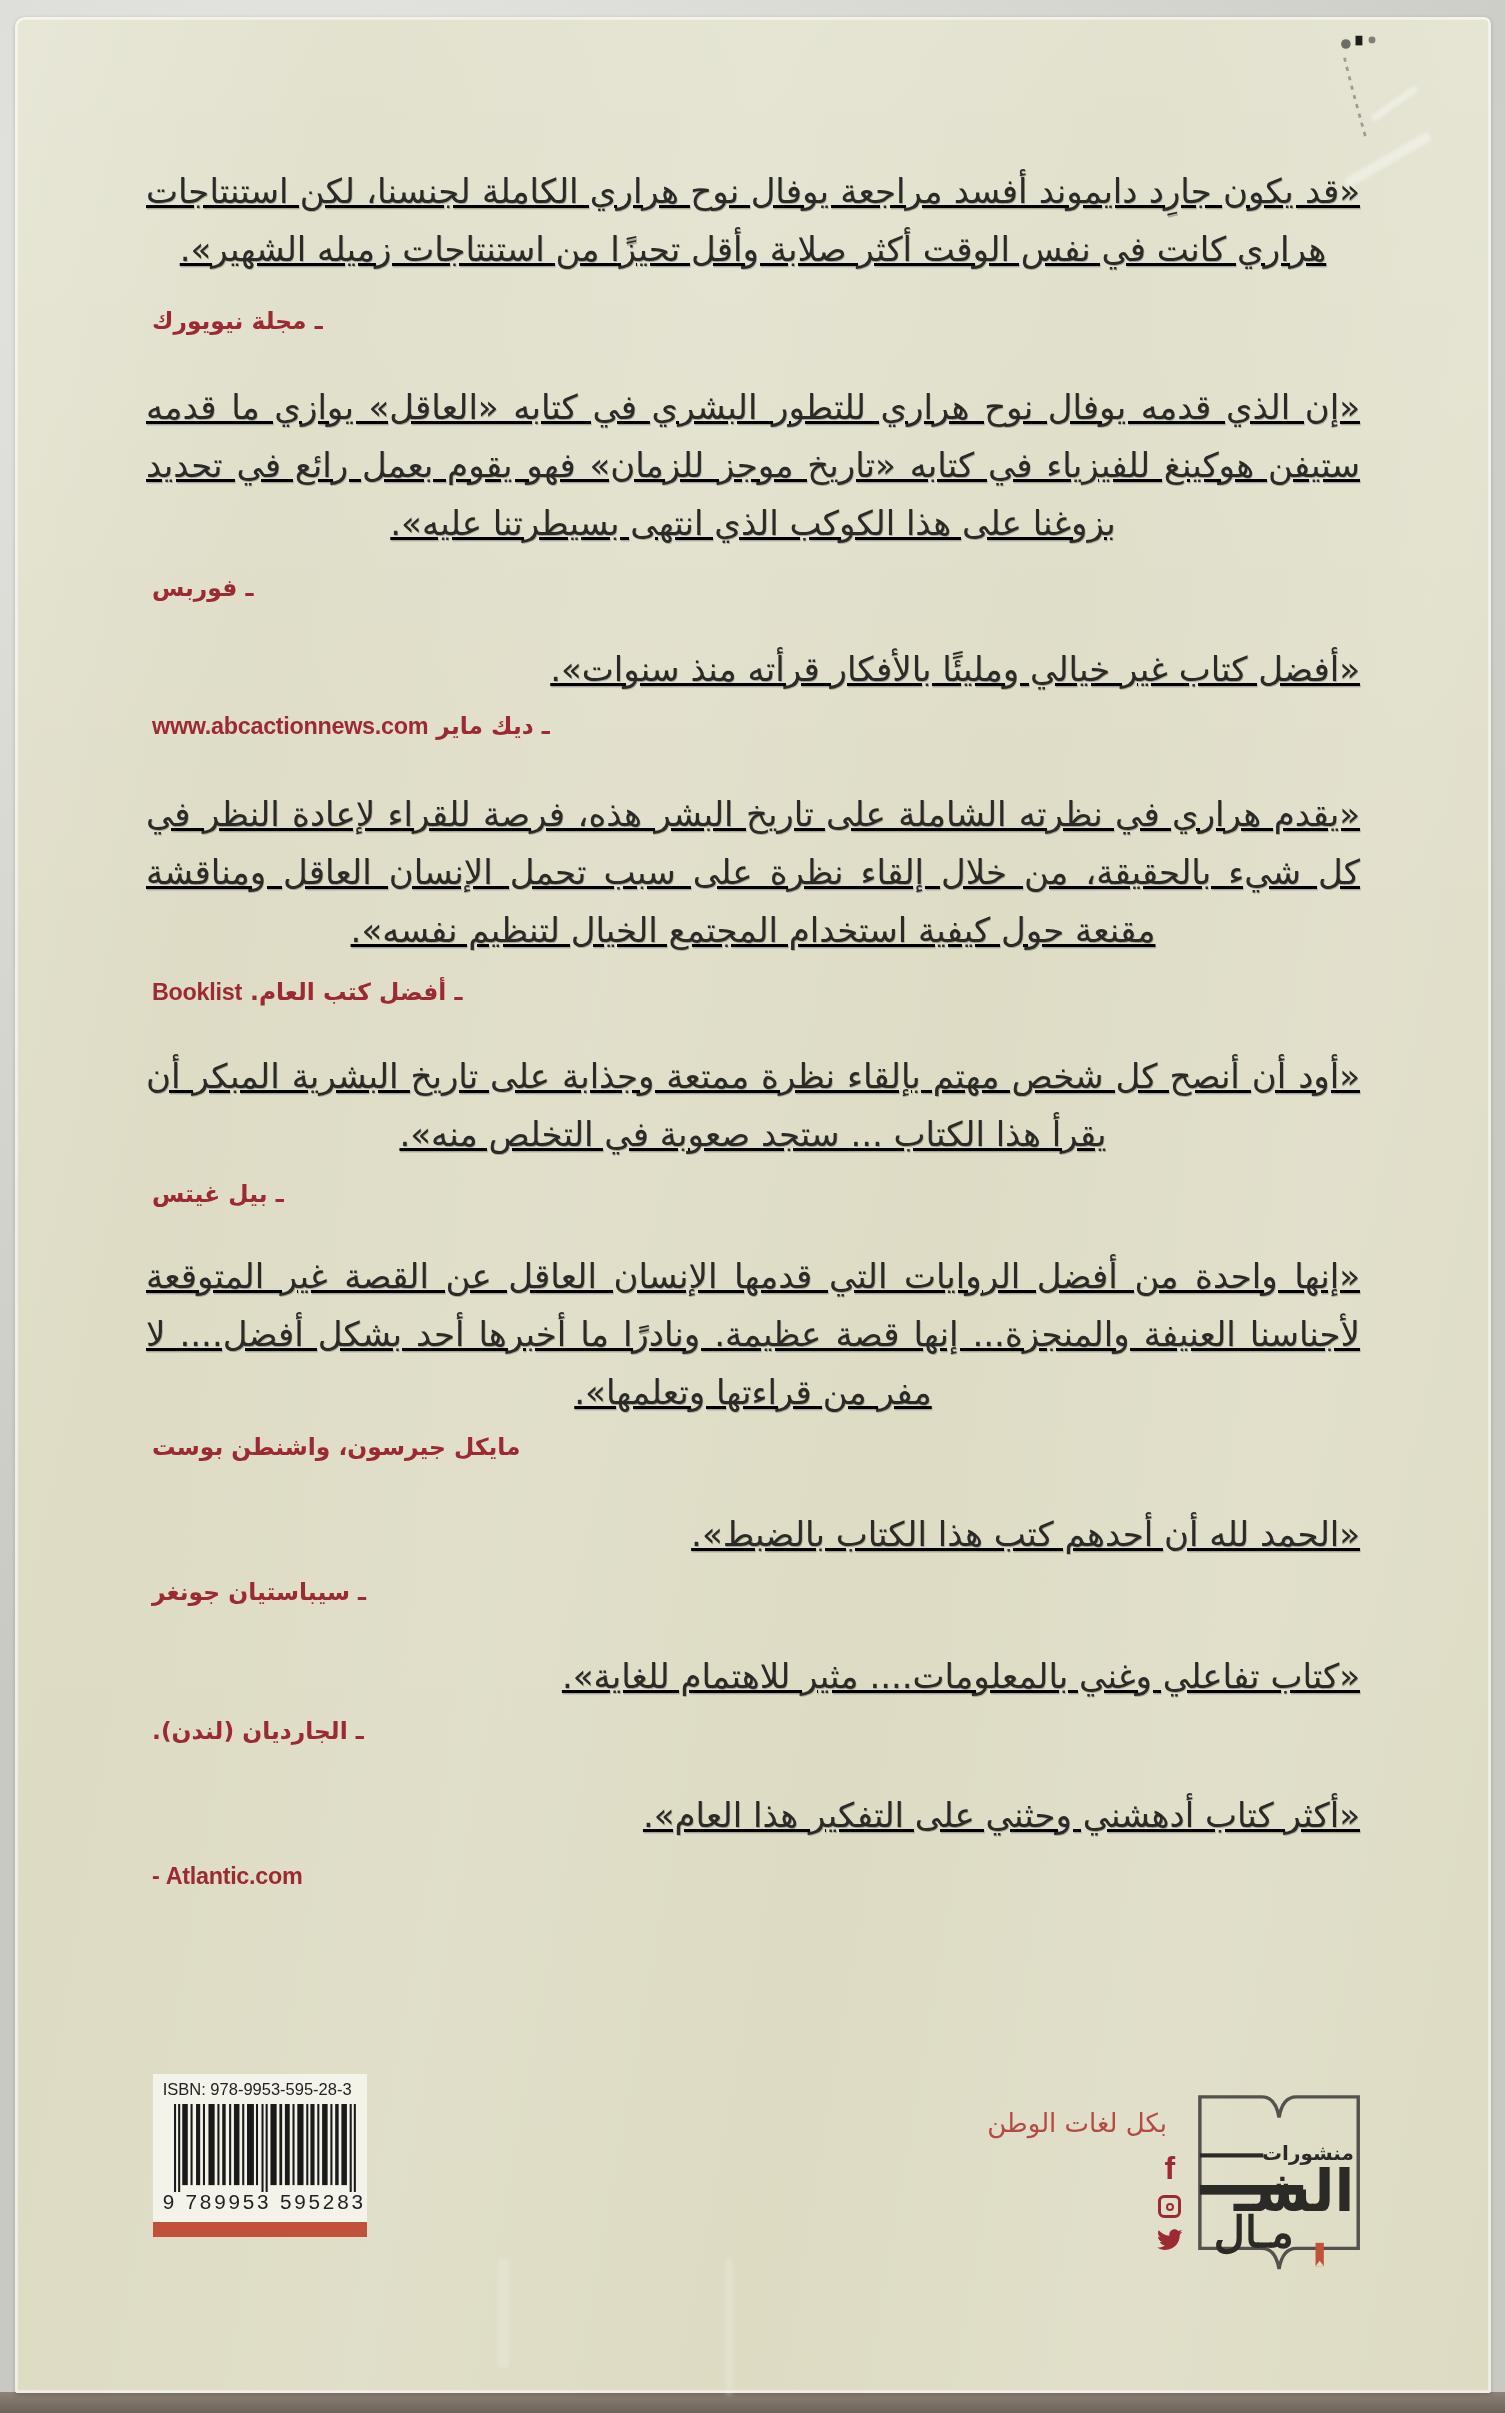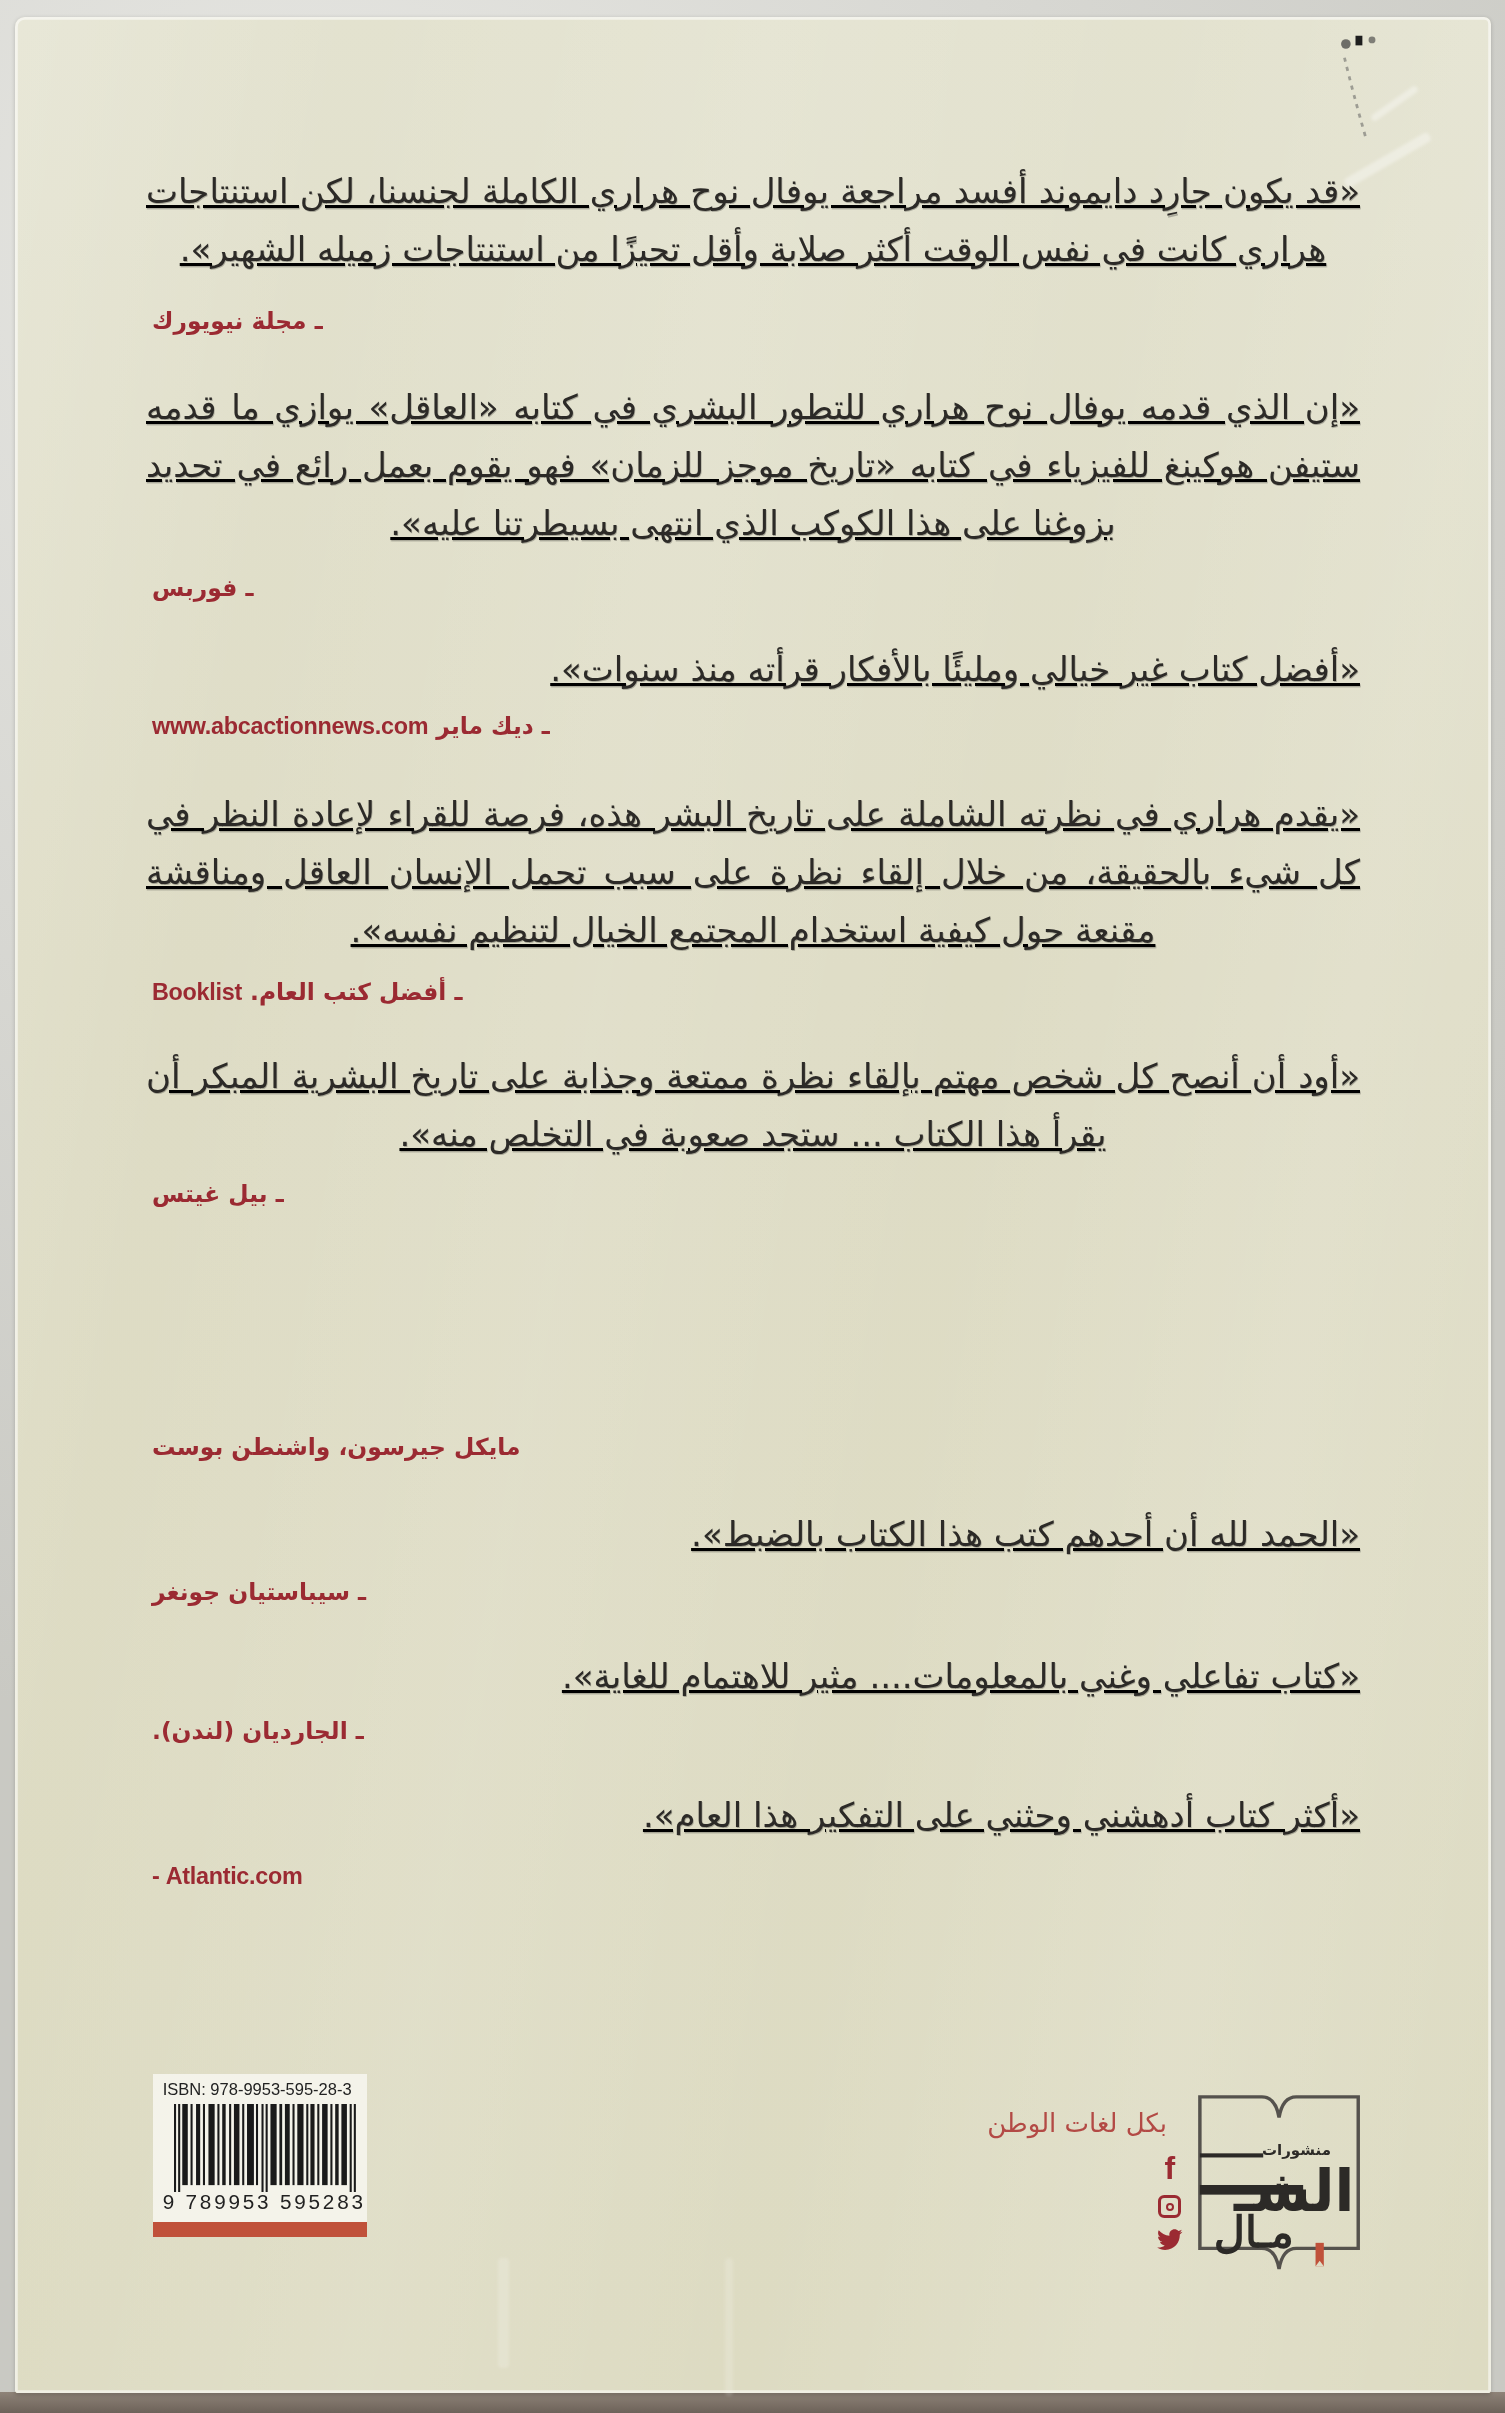--- a/index.html
+++ b/index.html
@@ -187,21 +187,21 @@
       width: 179px;
       height: 193px;
     }
     .logo svg { width: 100%; height: 100%; display: block; }
     .logo-small {
       position: absolute;
       left: 69px;
       top: 58px;
       direction: rtl;
       font-family: "DejaVu Sans", sans-serif;
-      font-size: 15px;
+      font-size: 20px;
       font-weight: bold;
       color: #2c2a27;
       white-space: nowrap;
     }
     .logo-big1 {
       position: absolute;
       left: 41px;
       top: 74px;
       direction: rtl;
       font-family: "DejaVu Sans", sans-serif;
@@ -280,20 +280,23 @@
     <span class="latin">Booklist</span>
   </div>
 
   <div class="quote" style="top:1030px; left:131px; right:131px;">
     <p class="quote-text justified">«أود أن أنصح كل شخص مهتم بإلقاء نظرة ممتعة وجذابة على تاريخ البشرية المبكر أن يقرأ هذا الكتاب ... ستجد صعوبة في التخلص منه».</p>
   </div>
   <div class="attribution" style="top:1163px; left:137px;">
     <span>ـ بيل غيتس</span>
   </div>
 
+  <div class="quote" style="top:1230px; left:131px; right:131px;">
+    <p class="quote-text justified">«إنها واحدة من أفضل الروايات التي قدمها الإنسان العاقل عن القصة غير المتوقعة لأجناسنا العنيفة والمنجزة... إنها قصة عظيمة. ونادرًا ما أخبرها أحد بشكل أفضل.... لا مفر من قراءتها وتعلمها».</p>
+  </div>
   <div class="attribution" style="top:1416px; left:137px;">
     <span>مايكل جيرسون، واشنطن بوست</span>
   </div>
 
   <div class="quote" style="top:1488px; left:131px; right:131px;">
     <p class="quote-text">«الحمد لله أن أحدهم كتب هذا الكتاب بالضبط».</p>
   </div>
   <div class="attribution" style="top:1561px; left:137px;">
     <span>ـ سيباستيان جونغر</span>
   </div>

